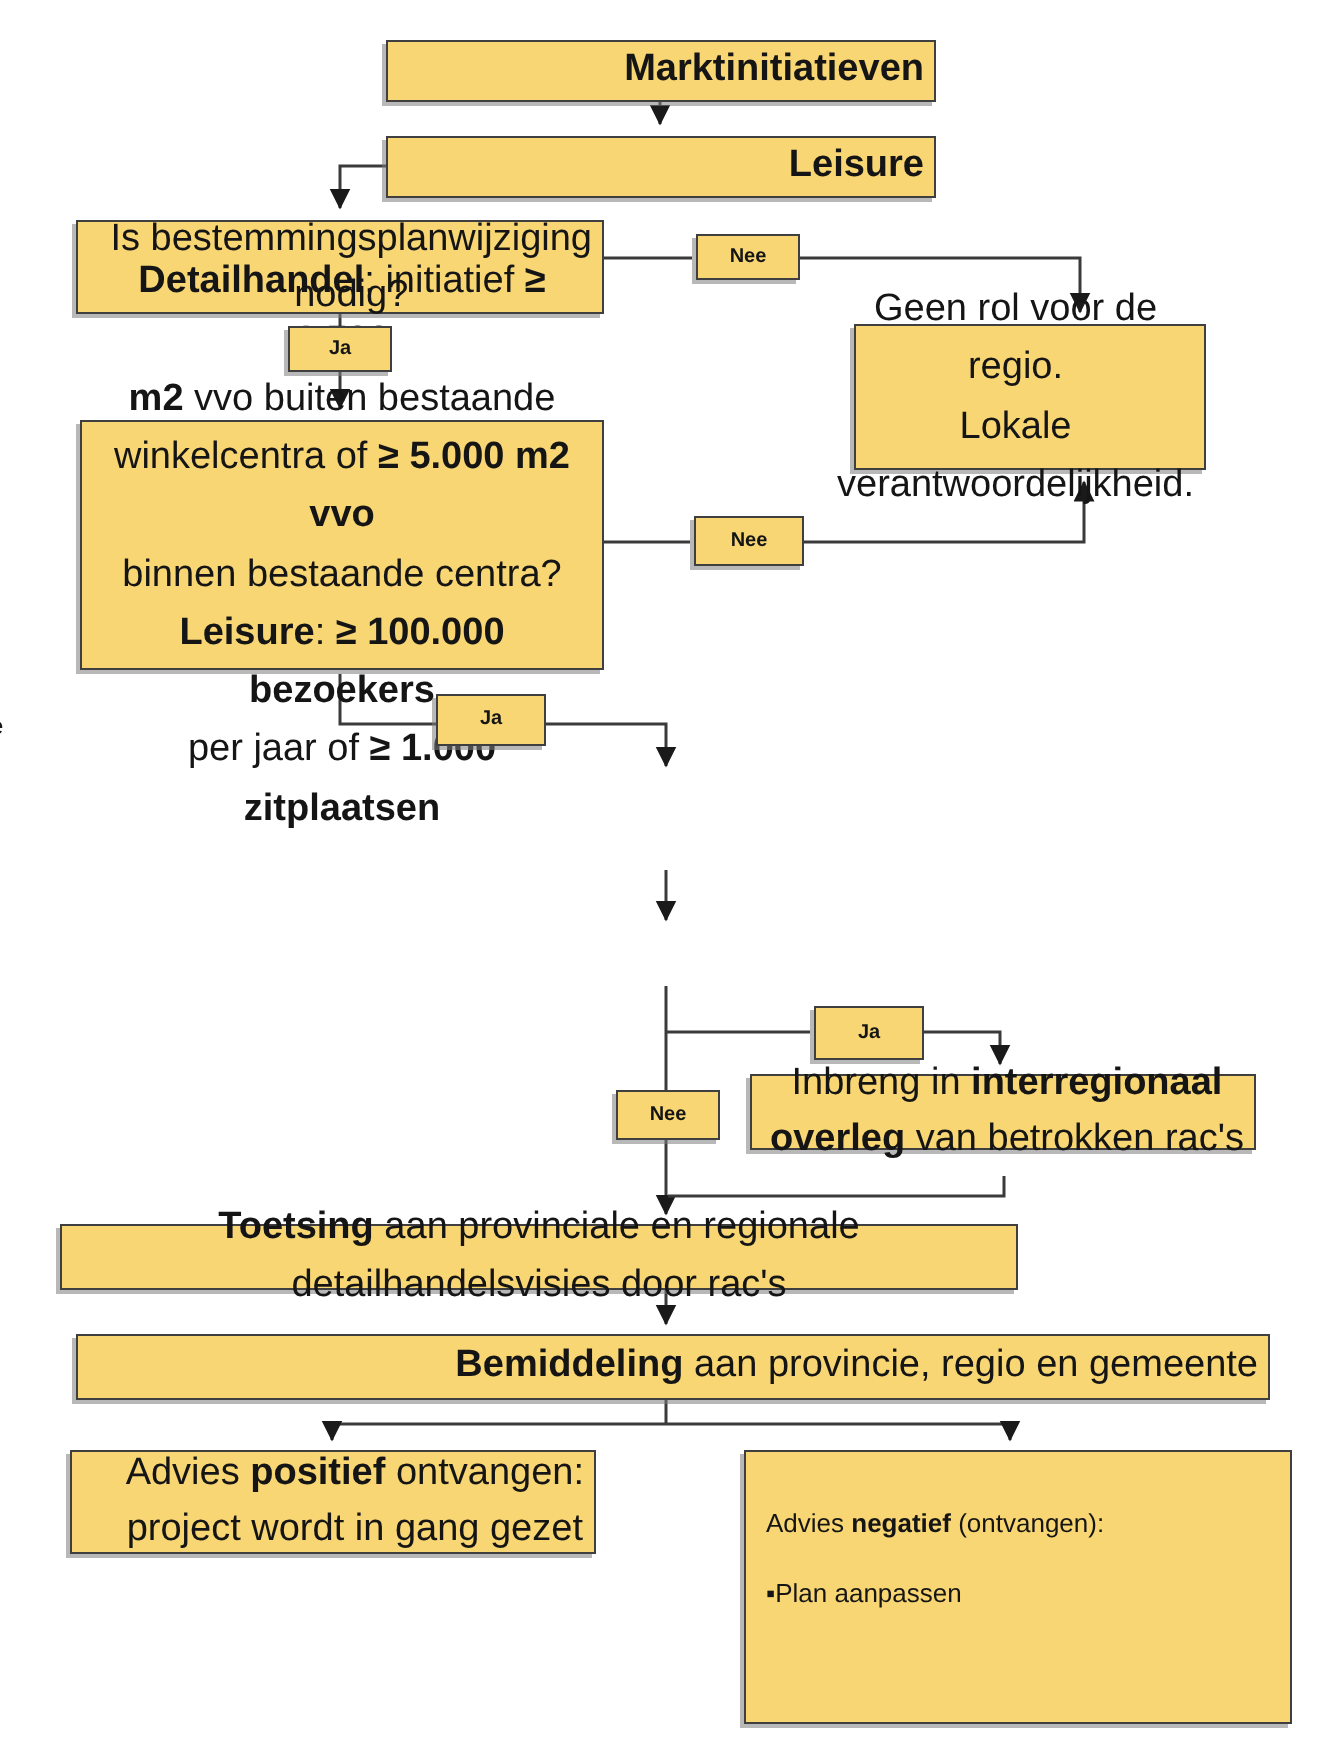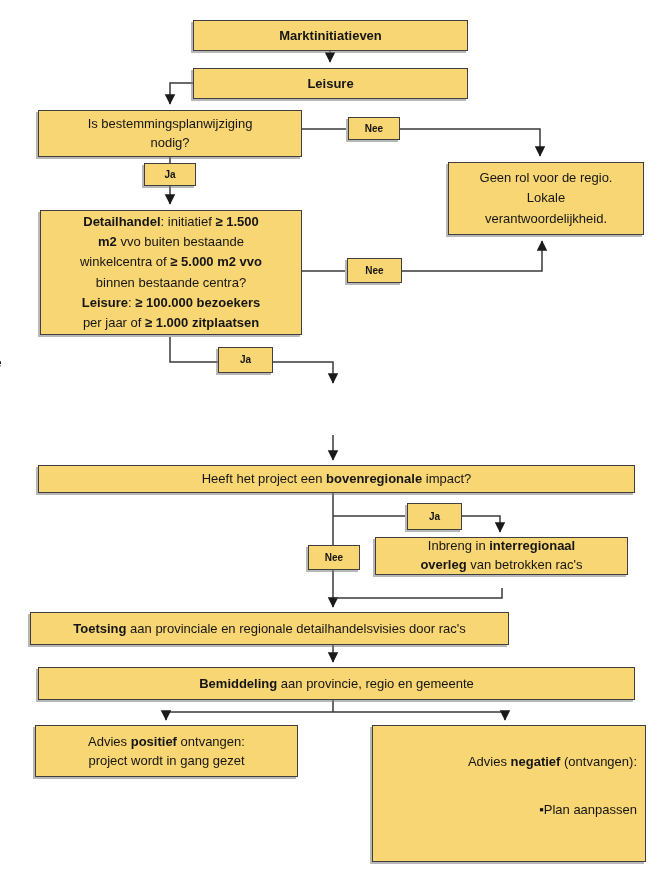--- a/index.html
+++ b/index.html
@@ -6,39 +6,39 @@
   #canvas{
     position:relative;width:661px;height:879px;background:#fff;overflow:hidden;
     font-family:"Liberation Sans","DejaVu Sans",sans-serif;color:var(--text,#1a1a1a);
   }
   #wires{position:absolute;left:0;top:0;width:661px;height:879px;z-index:1;}
   .node{
     position:absolute;box-sizing:border-box;z-index:2;
     background:var(--yellow,#F8D673);
     border:1.5px solid var(--border,#3f3f3f);
     box-shadow:-2px 2px 0 rgba(125,125,125,.55);
-    display:flex;align-items:center;justify-content:center;
-    text-align:center;font-size:13px;line-height:1.5;
+    display:flex;align-items:center;justify-content:flex-end;
+    text-align:center;font-size:19px;line-height:1.5;
     white-space:pre-line;padding:1px 5px;
   }
   .node.blue{background:var(--blue,#8CC0E6);}
   .node.bold{font-weight:bold;}
   .label{
     position:absolute;box-sizing:border-box;z-index:3;
     background:var(--yellow,#F8D673);
     border:1.5px solid var(--border,#3f3f3f);
     box-shadow:-2px 2px 0 rgba(125,125,125,.55);
     display:flex;align-items:center;justify-content:center;
     font-size:10px;font-weight:bold;line-height:1;
   }
   .node.listbox{
-    align-items:flex-start;justify-content:flex-start;text-align:right;
+    align-items:flex-start;justify-content:flex-start;text-align:left;
     padding:8px 8px 6px 10px;display:block;
   }
-  .listbox .bullet-item{margin-top:13px;line-height:1.25;}
+  .listbox .bullet-item{line-height:1.25;}
   .listbox .head{line-height:1.2;}
   #stray{position:absolute;left:-5px;top:356px;z-index:0;font-size:12px;}
 </style>
 </head>
 <body>
 
 <div id="canvas">
 
   <div id="stray">e</div>
 
@@ -83,21 +83,21 @@
   </div>
 
   <div class="label" style="left:348px;top:117px;width:52px;height:23px;">
     <span>Nee</span>
   </div>
 
   <div class="label" style="left:144px;top:163px;width:52px;height:23px;">
     <span>Ja</span>
   </div>
 
-  <div class="node" style="left:448px;top:162px;width:196px;height:73px;line-height:1.55;">
+  <div class="node" style="left:427px;top:162px;width:176px;height:73px;line-height:1.55;">
     <span>Geen rol voor de regio.
 Lokale
 verantwoordelijkheid.</span>
   </div>
 
   <div class="node" style="left:40px;top:210px;width:262px;height:125px;line-height:1.54;">
     <span><b>Detailhandel</b>: initiatief <b>≥ 1.500
 m2</b> vvo buiten bestaande
 winkelcentra of <b>≥ 5.000 m2 vvo</b>
 binnen bestaande centra?
@@ -107,23 +107,20 @@
 
   <div class="label" style="left:347px;top:258px;width:55px;height:25px;">
     <span>Nee</span>
   </div>
 
   <div class="label" style="left:218px;top:347px;width:55px;height:26px;">
     <span>Ja</span>
   </div>
 
 
-  <div class="node" style="left:38px;top:465px;width:597px;height:28px;">
-    <span>Heeft het project een <b>bovenregionale</b> impact?</span>
-  </div>
 
   <div class="label" style="left:407px;top:503px;width:55px;height:27px;">
     <span>Ja</span>
   </div>
 
   <div class="label" style="left:308px;top:545px;width:52px;height:25px;">
     <span>Nee</span>
   </div>
 
   <div class="node" style="left:375px;top:537px;width:253px;height:38px;line-height:1.45;">

